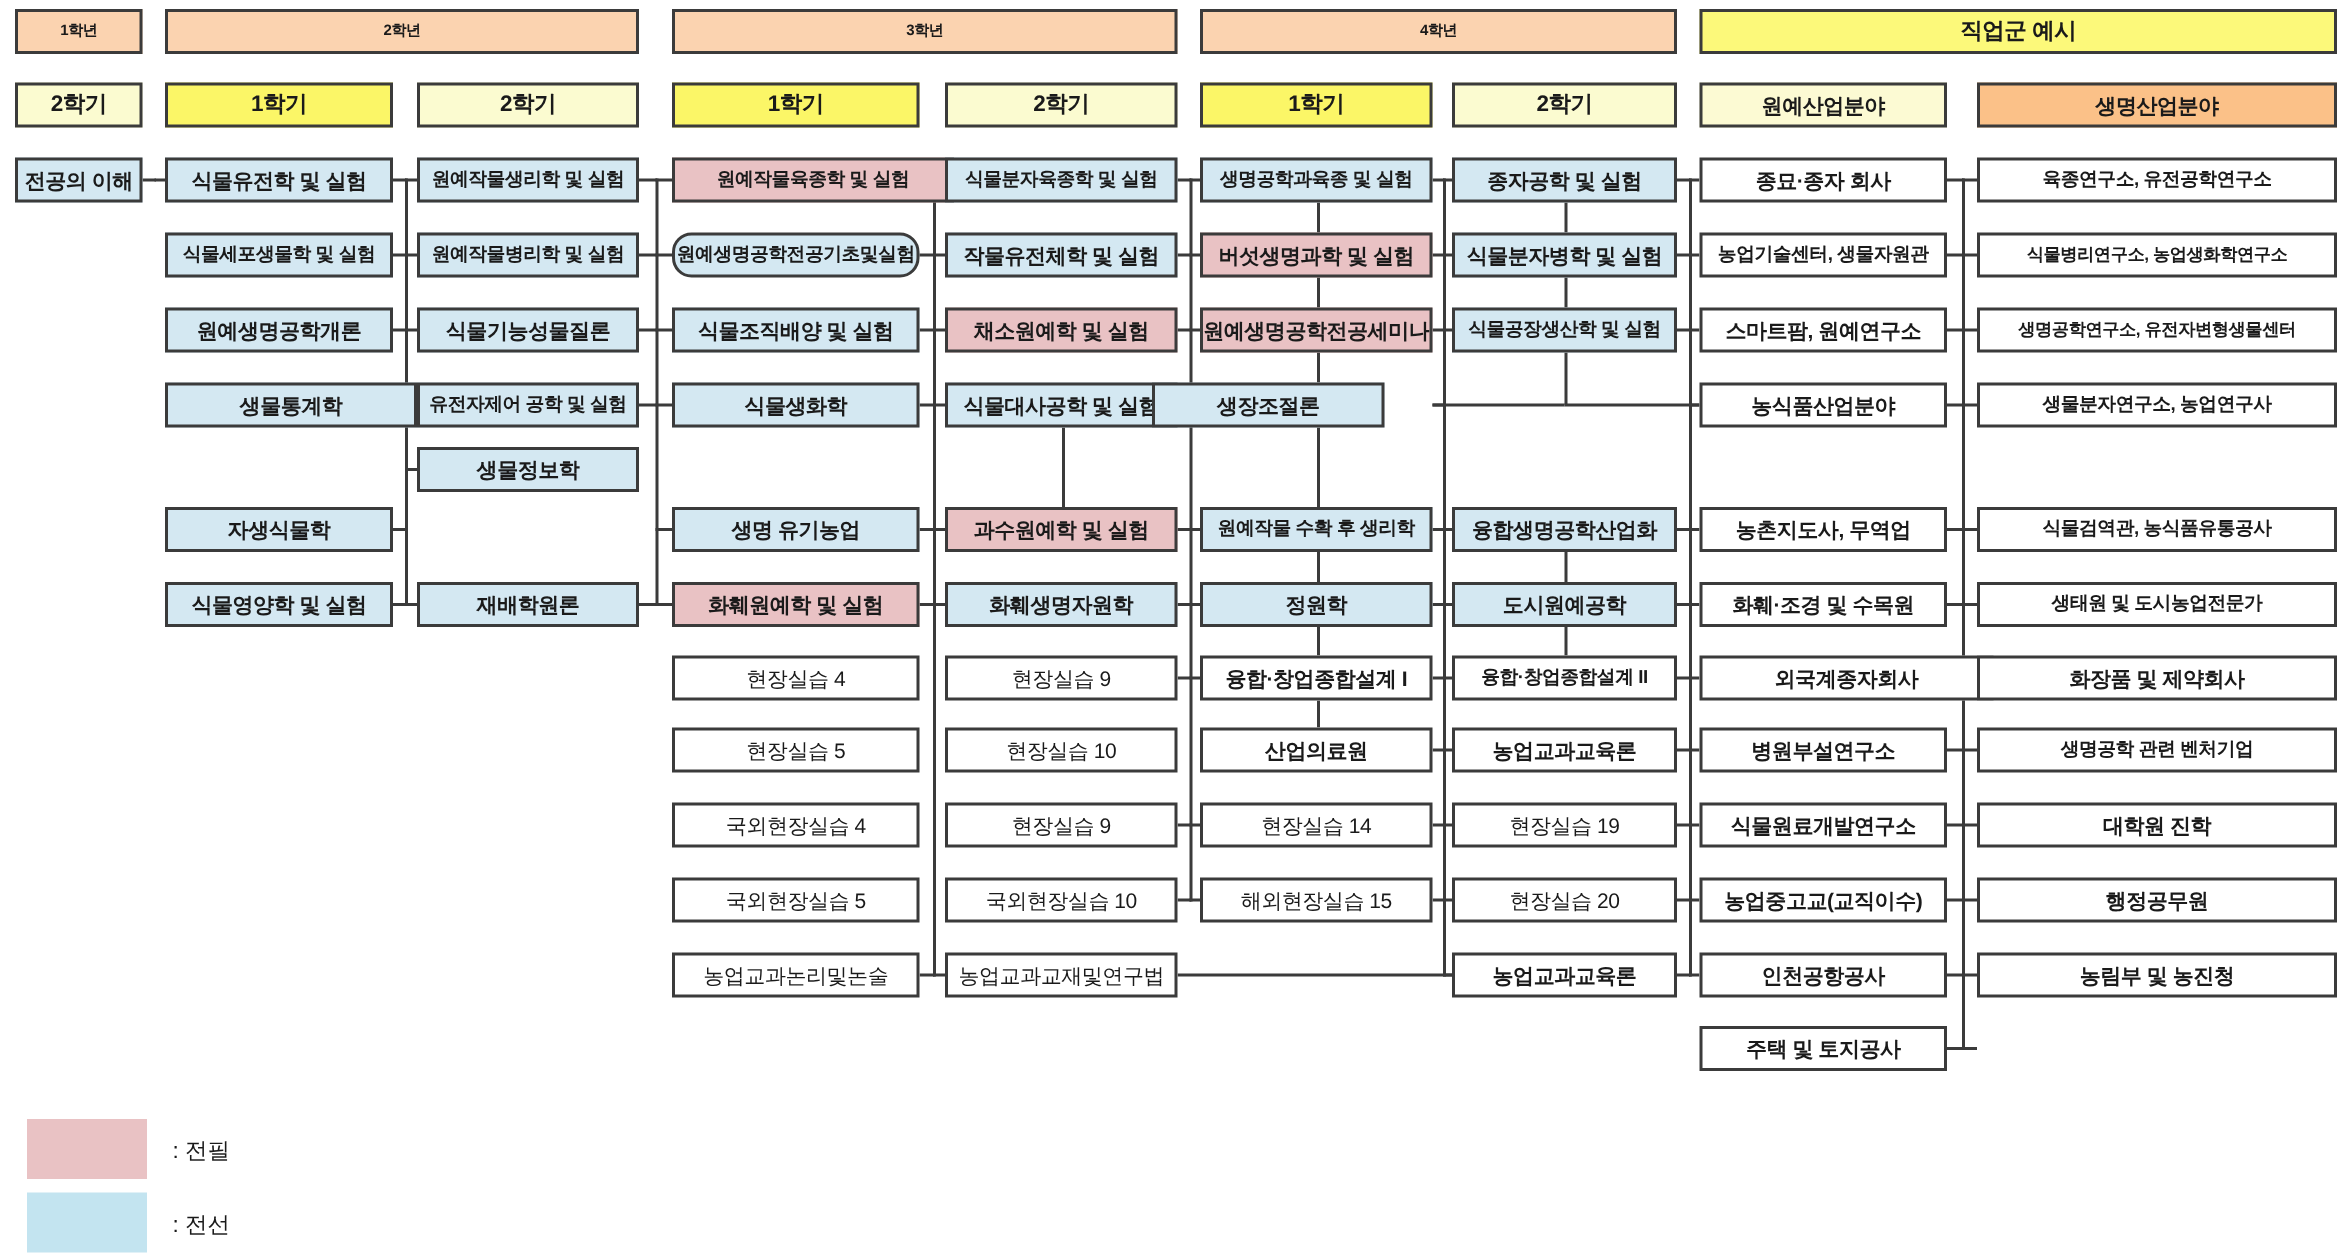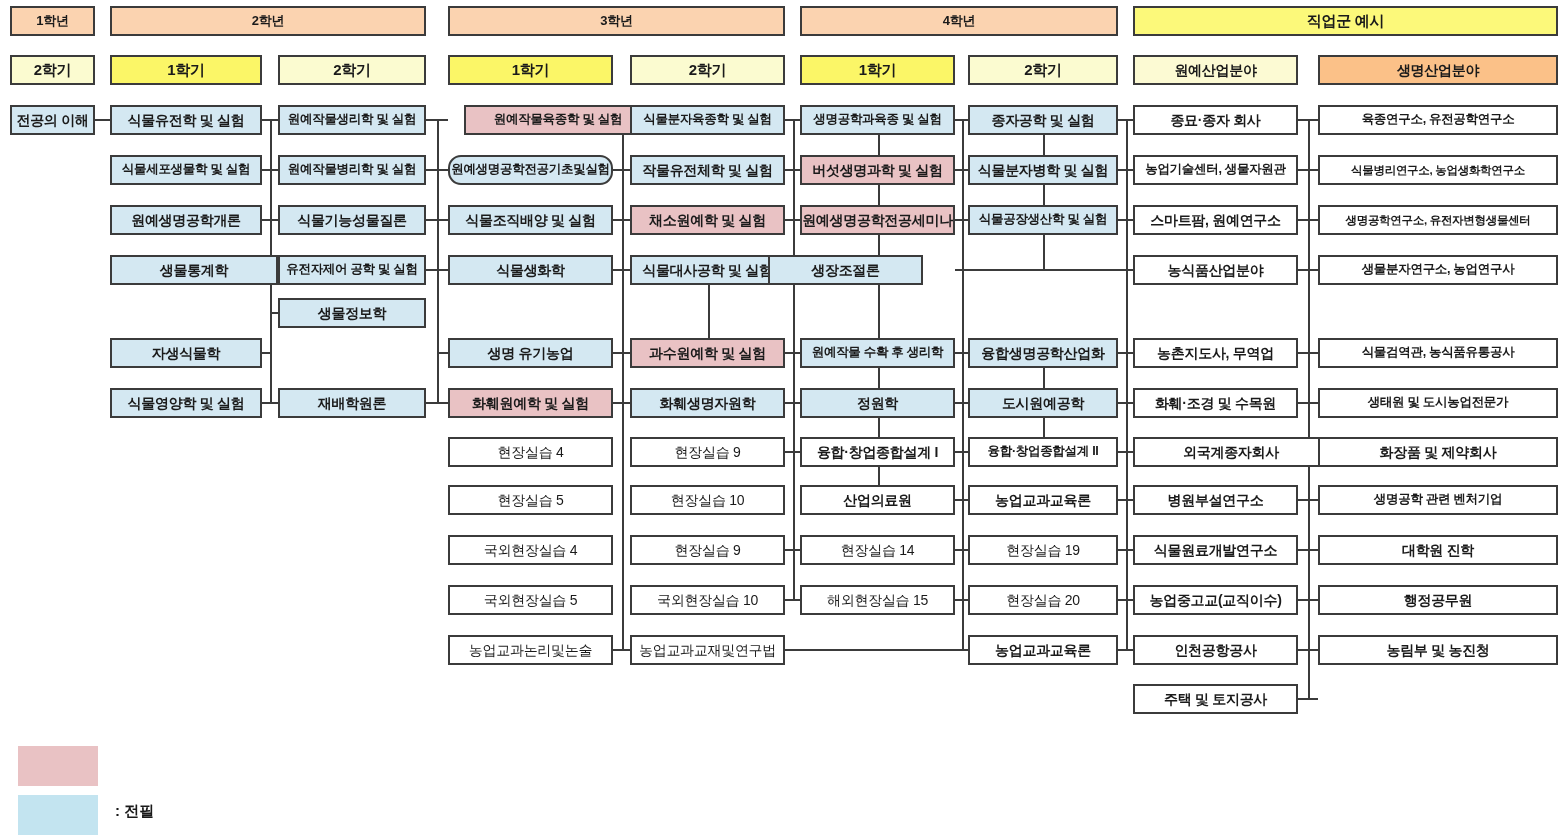--- a/index.html
+++ b/index.html
@@ -30,21 +30,21 @@
     font-weight: bold;
     color: #1a1a1a;
     letter-spacing: -0.3px;
     line-height: 1.05;
     overflow: hidden;
     white-space: nowrap;
     z-index: 3;
   }
   .year-head {
     background: #fbd3b0;
-    font-size: 13px;
+    font-size: 10px;
     height: 30px;
   }
   .sem-head {
     background: #fbfbd0;
     font-size: 15px;
     height: 30px;
   }
   .sem-head.bright {
     background: #fbf667;
   }
@@ -93,25 +93,24 @@
   .legend-swatch {
     position: absolute;
     width: 80px;
     height: 40px;
     border: none;
     z-index: 3;
   }
   .legend-label {
     position: absolute;
     font-size: 15px;
-    font-weight: bold;
+    font-weight: normal;
     color: #1a1a1a;
     white-space: nowrap;
     z-index: 3;
-    margin-top: 44px;
   }
 </style>
 </head>
 <body>
 
 <div id="root">
     <div class="box year-head" style="left: 10px; top: 6px; width: 85px; height: 30px;">1학년</div>
     <div class="box year-head" style="left: 110px; top: 6px; width: 316px; height: 30px;">2학년</div>
     <div class="box year-head" style="left: 448px; top: 6px; width: 337px; height: 30px;">3학년</div>
     <div class="box year-head" style="left: 800px; top: 6px; width: 318px; height: 30px;">4학년</div>
@@ -131,21 +130,21 @@
     <div class="box course c-blue" style="left: 110px; top: 205px; width: 152px; height: 30px;">원예생명공학개론</div>
     <div class="box course c-blue" style="left: 110px; top: 255px; width: 168px; height: 30px;">생물통계학</div>
     <div class="box course c-blue" style="left: 110px; top: 338px; width: 152px; height: 30px;">자생식물학</div>
     <div class="box course c-blue" style="left: 110px; top: 388px; width: 152px; height: 30px;">식물영양학 및 실험</div>
     <div class="box course c-blue tiny" style="left: 278px; top: 105px; width: 148px; height: 30px;">원예작물생리학 및 실험</div>
     <div class="box course c-blue tiny" style="left: 278px; top: 155px; width: 148px; height: 30px;">원예작물병리학 및 실험</div>
     <div class="box course c-blue" style="left: 278px; top: 205px; width: 148px; height: 30px;">식물기능성물질론</div>
     <div class="box course c-blue tiny" style="left: 278px; top: 255px; width: 148px; height: 30px;">유전자제어 공학 및 실험</div>
     <div class="box course c-blue" style="left: 278px; top: 298px; width: 148px; height: 30px;">생물정보학</div>
     <div class="box course c-blue" style="left: 278px; top: 388px; width: 148px; height: 30px;">재배학원론</div>
-    <div class="box course c-pink tiny" style="left: 448px; top: 105px; width: 188px; height: 30px; margin-left: 16px;">원예작물육종학 및 실험</div>
+    <div class="box course c-pink tiny" style="left: 448px; top: 105px; width: 188px; height: 30px;">원예작물육종학 및 실험</div>
     <div class="box course c-blue tiny" style="left: 448px; top: 155px; width: 165px; height: 30px; border-radius: 13px;">원예생명공학전공기초및실험</div>
     <div class="box course c-blue" style="left: 448px; top: 205px; width: 165px; height: 30px;">식물조직배양 및 실험</div>
     <div class="box course c-blue" style="left: 448px; top: 255px; width: 165px; height: 30px;">식물생화학</div>
     <div class="box course c-blue" style="left: 448px; top: 338px; width: 165px; height: 30px;">생명 유기농업</div>
     <div class="box course c-pink" style="left: 448px; top: 388px; width: 165px; height: 30px;">화훼원예학 및 실험</div>
     <div class="box course c-white" style="left: 448px; top: 437px; width: 165px; height: 30px;">현장실습 4</div>
     <div class="box course c-white" style="left: 448px; top: 485px; width: 165px; height: 30px;">현장실습 5</div>
     <div class="box course c-white" style="left: 448px; top: 535px; width: 165px; height: 30px;">국외현장실습 4</div>
     <div class="box course c-white" style="left: 448px; top: 585px; width: 165px; height: 30px;">국외현장실습 5</div>
     <div class="box course c-white" style="left: 448px; top: 635px; width: 165px; height: 30px;">농업교과논리및논술</div>

